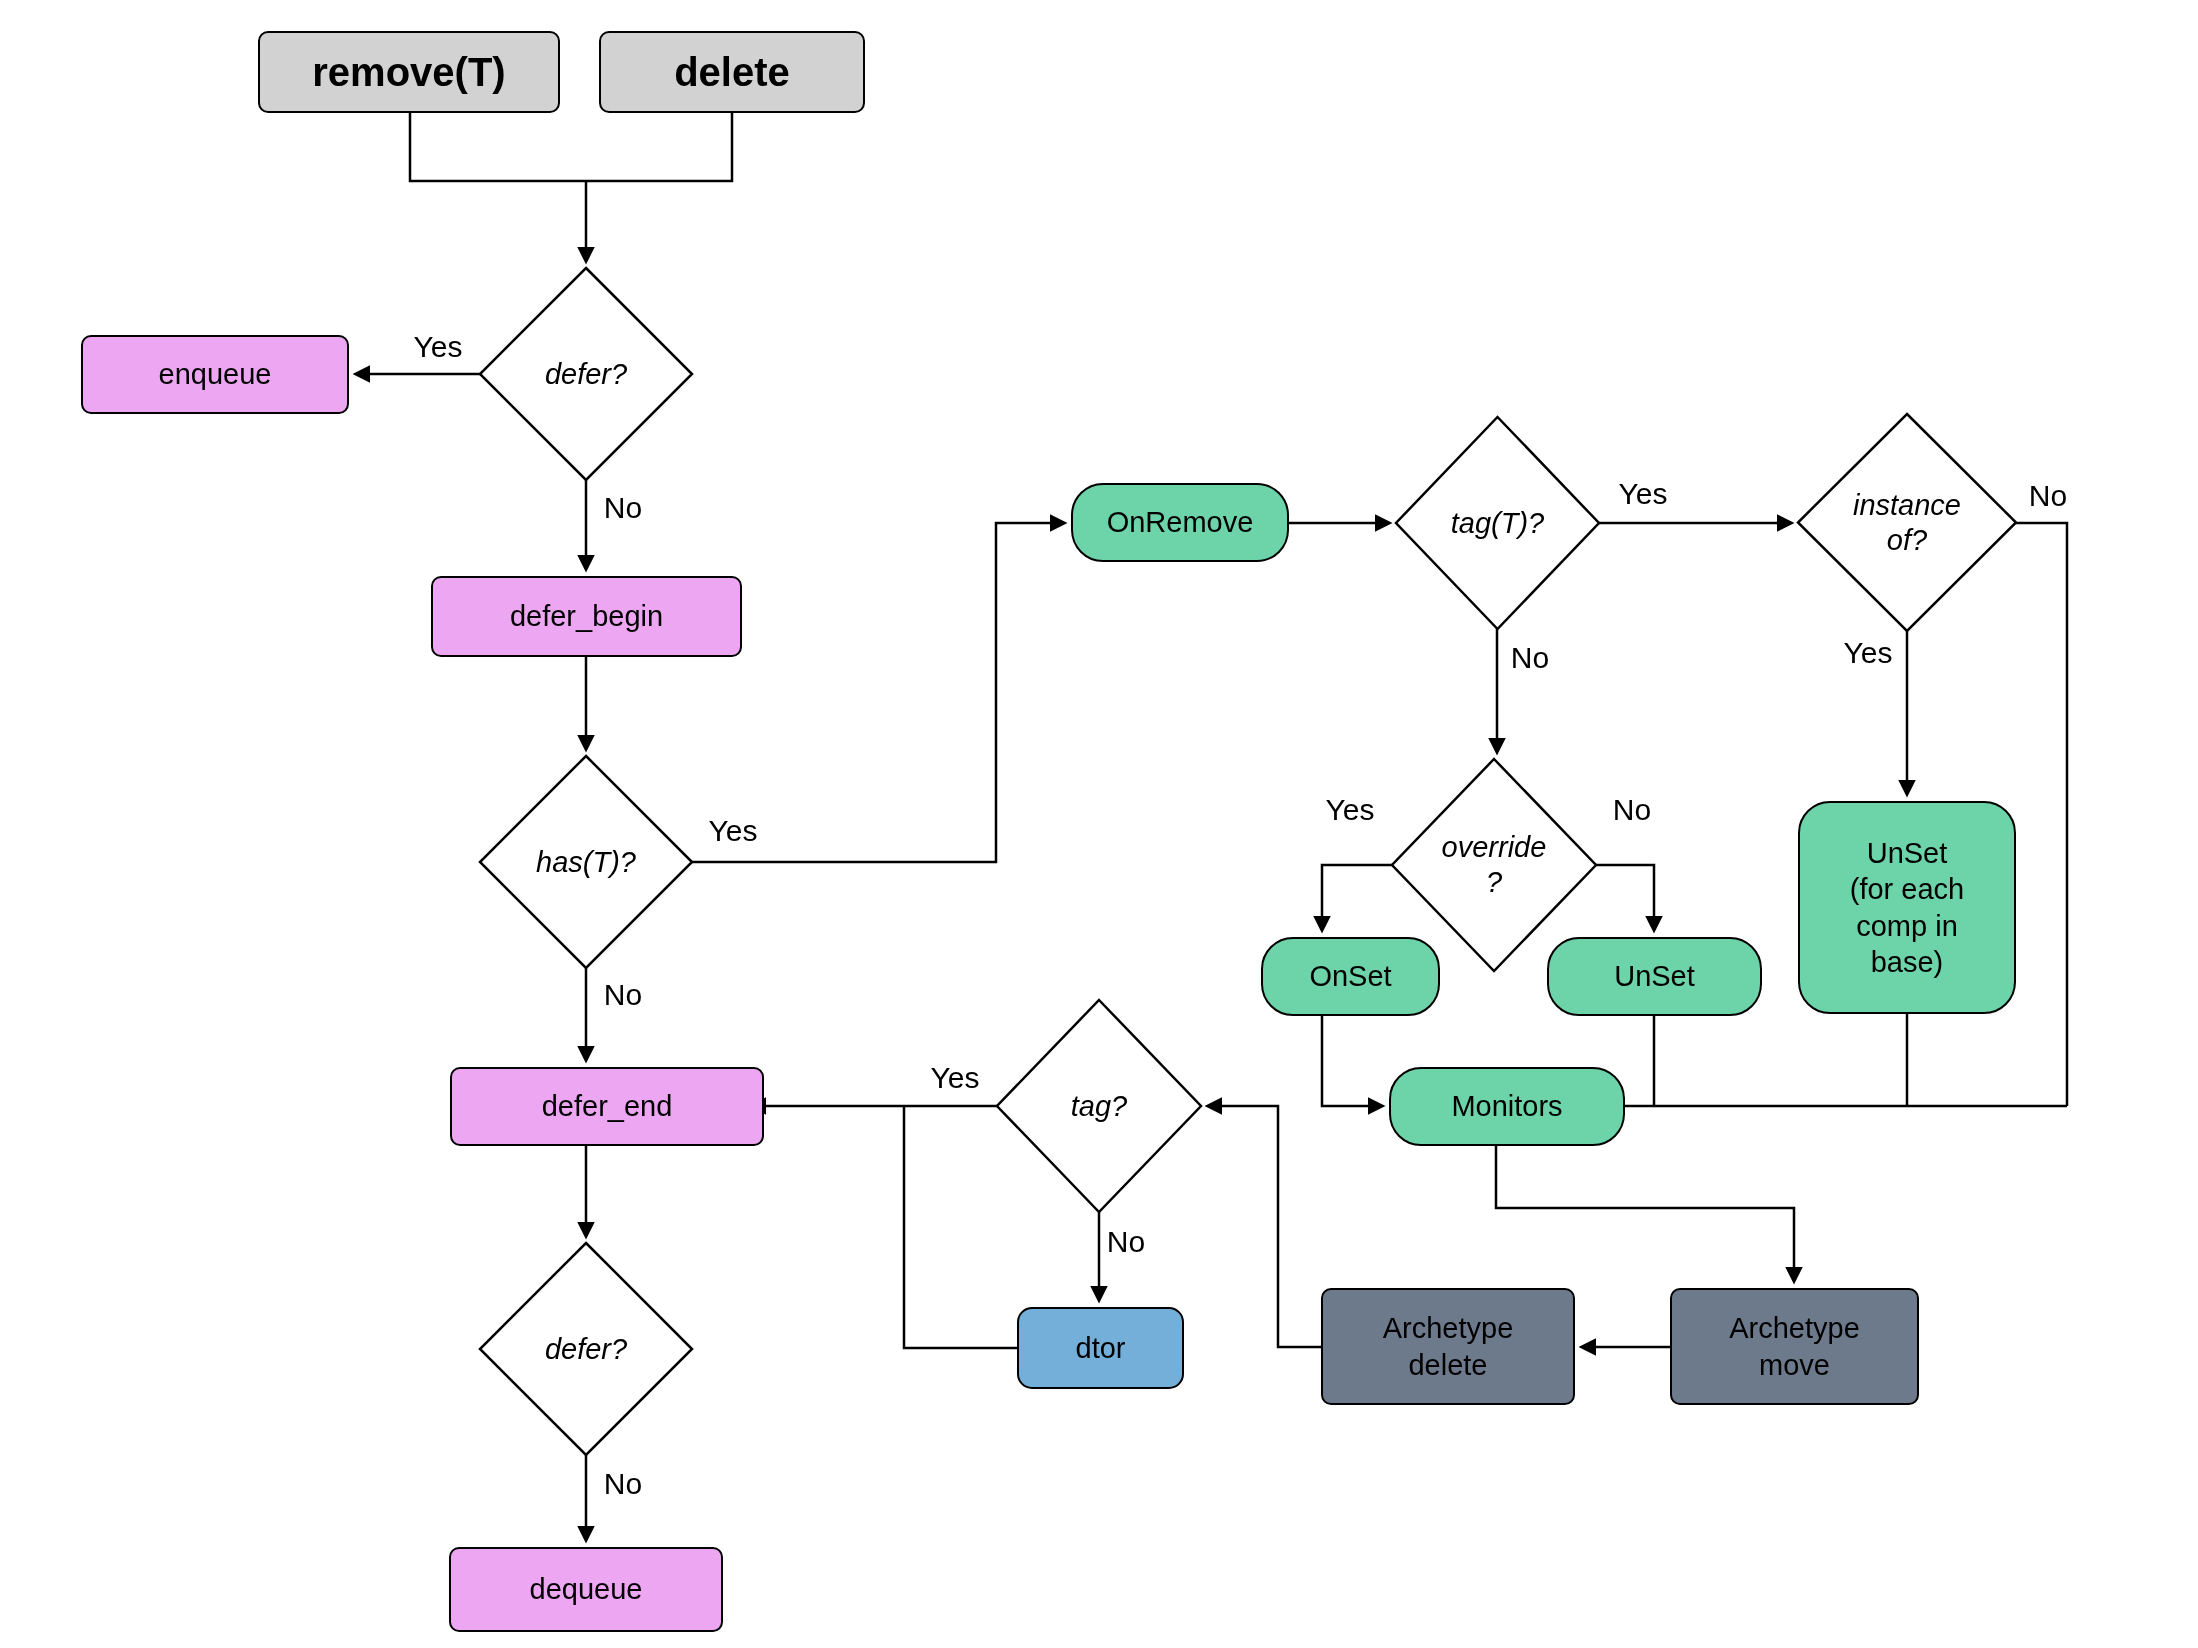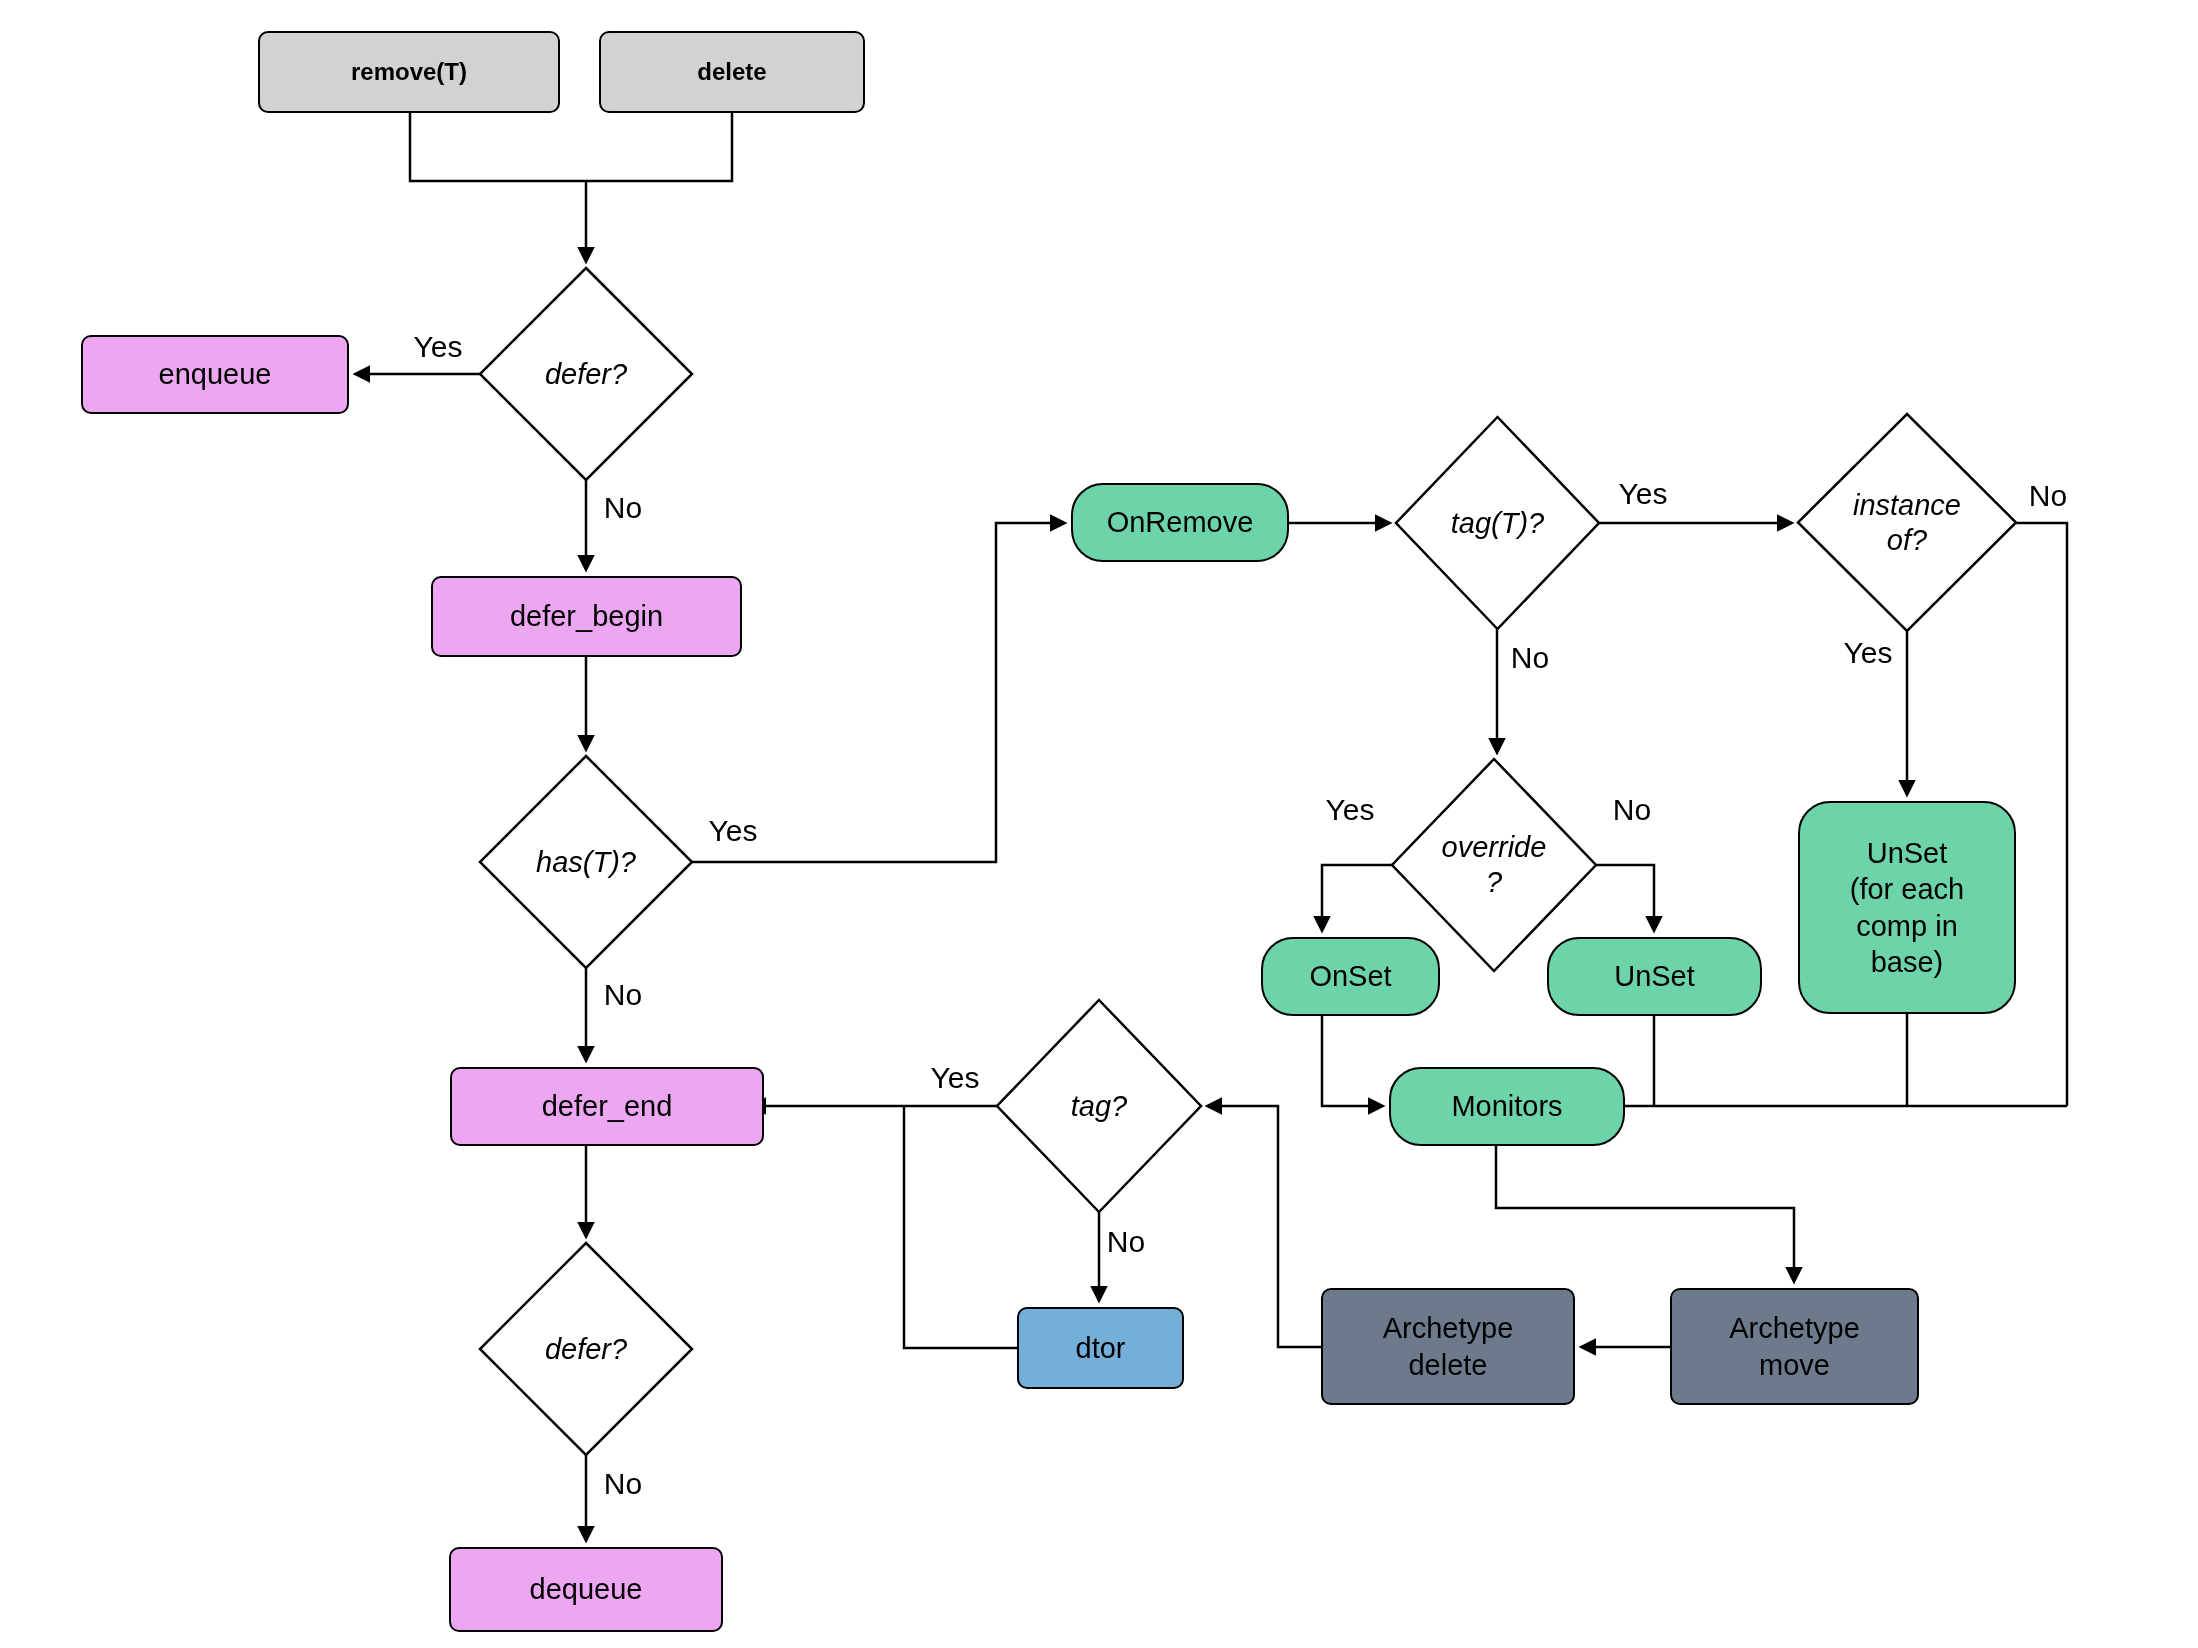--- a/index.html
+++ b/index.html
@@ -19,25 +19,25 @@
   .node {
     position:absolute;
     display:flex; align-items:center; justify-content:center;
     text-align:center;
     border:2.5px solid #000000;
     border-radius:10px;
     font-size:29px; line-height:1.25;
     white-space:pre-line;
     z-index:2;
   }
-  .bold { font-weight:bold; font-size:24px; }
+  .bold { font-weight:bold; font-size:40px; }
   .bg-start { background:#d2d2d2; }
   .bg-defer { background:#eda6f2; }
   .bg-hook  { background:#6dd3a8;border-radius:32px; }
-  .bg-dtor  { background:#74afda; }
+  .bg-dtor  { background:#74afda;border-radius:15px; }
   .bg-arch  { background:#6d7a8c; }
 
   .diamond {
     position:absolute;
     display:flex; align-items:center; justify-content:center;
     text-align:center;
     font-size:29px; font-style:italic; line-height:1.2;
     white-space:pre-line;
     z-index:2;
   }

